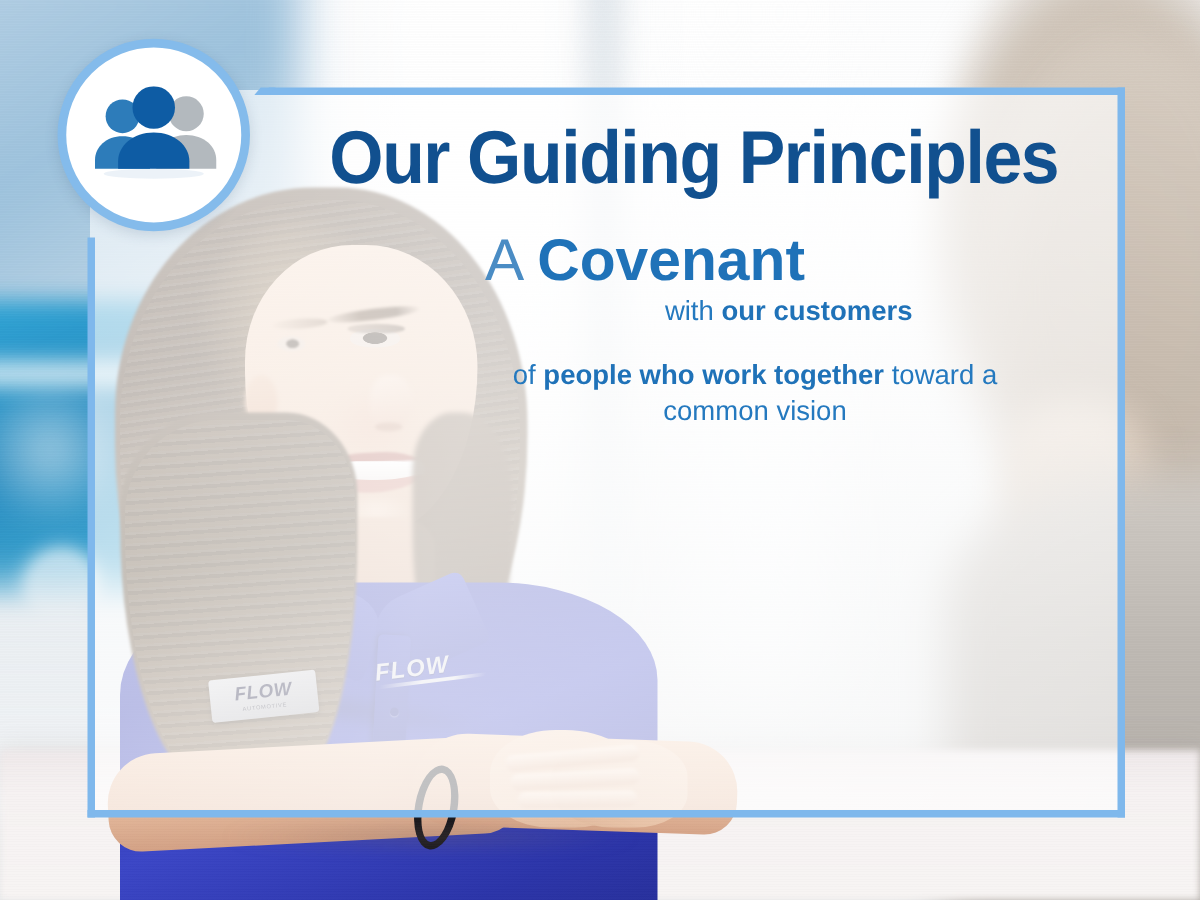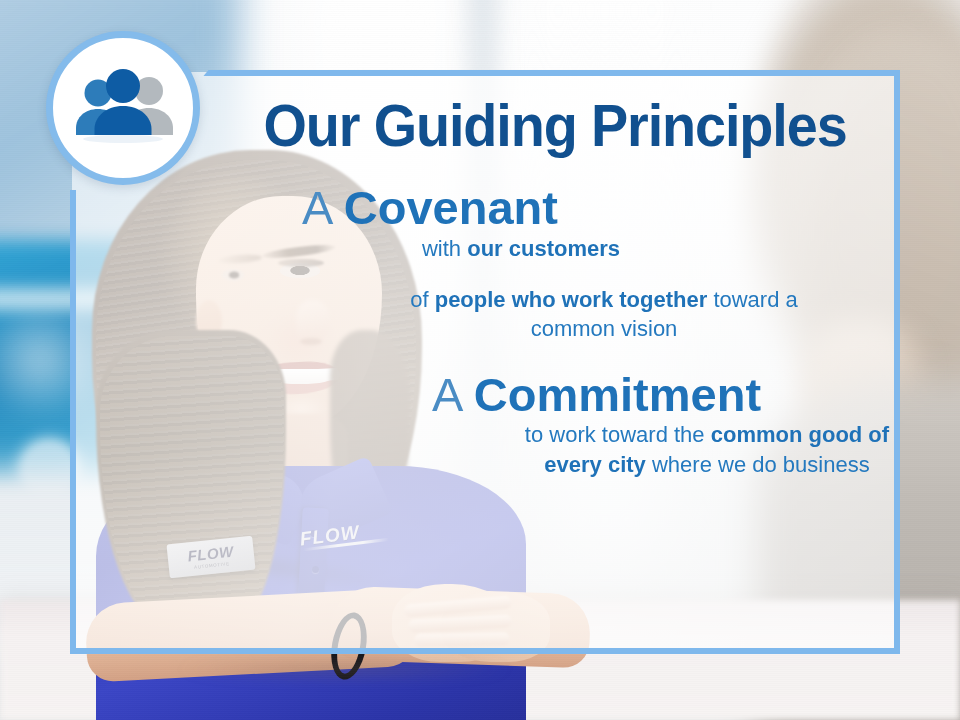--- a/index.html
+++ b/index.html
@@ -455,37 +455,38 @@
     left: 300px; top: 182px;
     width: 590px;
   }
   .principle { margin-bottom: 4px; }
 
   .p-title {
     font-family: "Liberation Sans", sans-serif;
     font-size: 47px;
     line-height: 1.1;
     color: #2277bd;
+    text-align: center;
     white-space: nowrap;
   }
   .p-title .art { font-weight: normal; color: #4a8cc4; }
   .p-title .word { font-weight: bold; color: #1f72b8; }
 
   .p-sub {
     font-family: "Liberation Sans", sans-serif;
     font-size: 22px;
     line-height: 1.32;
     color: #2479bf;
     text-align: center;
   }
   .p-sub b { font-weight: bold; color: #1f72b8; }
 
   
   #block-0 { padding-left: 2px;   padding-right: 160px; }
-  #block-0 .p-sub { padding-left: 10px; }
+  #block-0 .p-sub { padding-left: 10px; text-align: right; }
   #block-1 { padding-left: 70px;  padding-right: 60px;  margin-top: 22px; }
   #block-1 .p-sub { padding-left: 24px; width: 420px; }
   #block-2 { padding-left: 132px; padding-right: 0;     margin-top: 26px; }
   #block-2 .p-sub { padding-left: 80px; width: 390px; }
 </style>
 </head>
 <body>
 
 <div id="stage">
 
@@ -599,22 +600,15 @@
         <span class="art">A</span>
         <span class="word">Covenant</span>
       </div>
       <div class="p-sub"><span>with </span><b>our customers</b></div>
     </div>
 
     <div class="principle" id="block-1">
       <div class="p-sub"><span>of </span><b>people who work together</b><span> toward a common vision</span></div>
     </div>
 
-    <div class="principle" id="block-2">
-      <div class="p-title">
-        <span class="art">A</span>
-        <span class="word">Commitment</span>
-      </div>
-      <div class="p-sub"><span>to work toward the </span><b>common good of every city</b><span> where we do business</span></div>
-    </div>
 
   </div>
 </div>
 
 </body></html>

